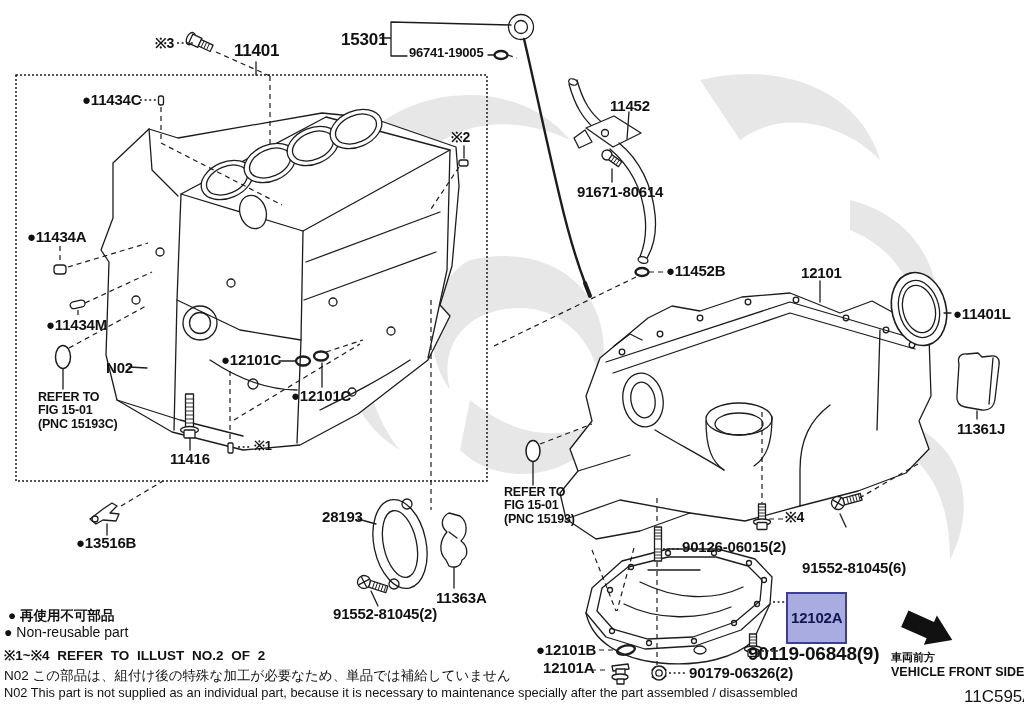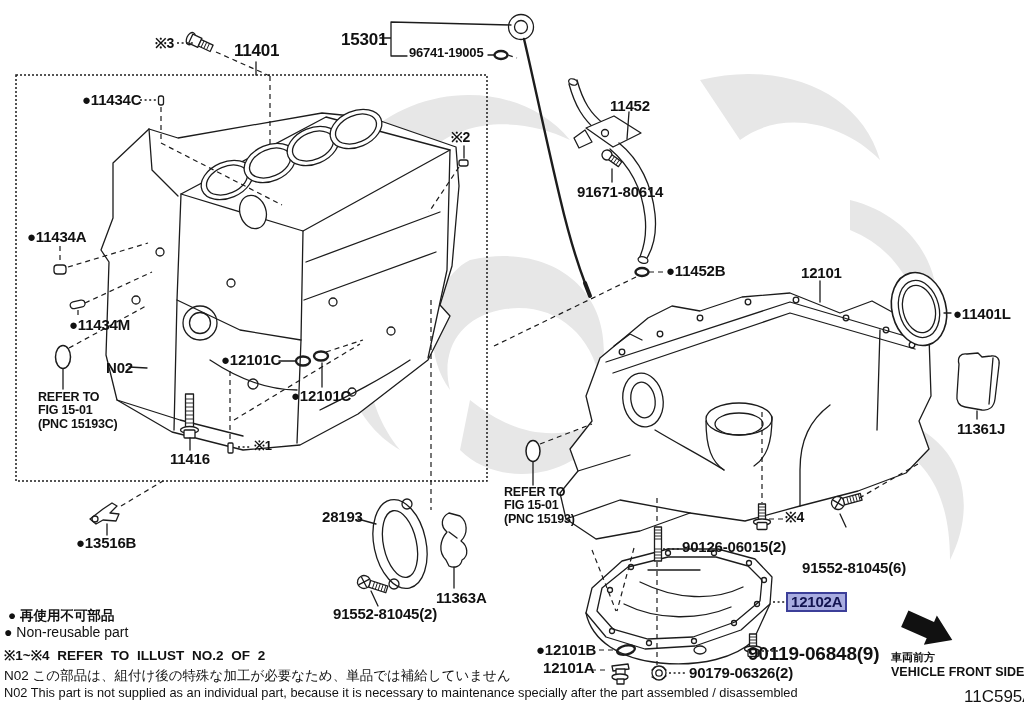--- a/index.html
+++ b/index.html
@@ -11,21 +11,21 @@
   .fw{fill:#ffffff;}
   .th{stroke:#1c1c1c;stroke-width:0.9;fill:none;}
   .or{stroke:#1c1c1c;stroke-width:2.4;fill:none;}
   .dash{stroke:#1c1c1c;stroke-width:1.2;fill:none;stroke-dasharray:5 4;}
   .dot{stroke:#1c1c1c;stroke-width:1.3;fill:none;stroke-dasharray:2 2.6;}
   .boxln{stroke:#1c1c1c;stroke-width:1.5;fill:none;stroke-dasharray:2 2;}
   .wm{fill:#e7e7e7;stroke:none;}
   
   .plabel{position:absolute;font-weight:bold;font-size:15px;line-height:1.06;
           letter-spacing:-0.2px;color:#111;white-space:nowrap;}
-  .plabel.hl{padding:0 3px;border:2px solid #3c3f99;color:#131450;}
+  .plabel.hl{padding:16px 3px;border:2px solid #3c3f99;color:#131450;}
   .legend-line{position:absolute;white-space:nowrap;color:#111;}
   .lg-jp1{left:8px;top:607px;font-size:13.5px;font-weight:bold;}
   .lg-en1{left:4px;top:624px;font-size:14px;}
   .lg-ref{left:4px;top:646px;font-size:13.5px;font-weight:bold;word-spacing:4px;}
   .lg-jp2{left:4px;top:667px;font-size:13.5px;}
   .lg-en2{left:4px;top:685px;font-size:12.8px;}
   .vf-jp{position:absolute;left:891px;top:650px;font-size:11px;font-weight:bold;white-space:nowrap;}
   .vf-en{position:absolute;left:891px;top:665px;font-size:12.5px;font-weight:bold;white-space:nowrap;}
   .fig-code{position:absolute;left:964px;top:687px;font-size:17px;white-space:nowrap;}
 </style>
@@ -311,21 +311,21 @@
       <div class="plabel" style="left: 341px; top: 31px; font-size: 17px;">15301</div>
       <div class="plabel" style="left: 409px; top: 46px; font-size: 13px;">96741-19005</div>
       <div class="plabel" style="left: 82px; top: 92px; font-size: 15px;">●11434C</div>
       <div class="plabel" style="left: 610px; top: 98px; font-size: 15px;">11452</div>
       <div class="plabel" style="left: 451px; top: 130px; font-size: 14px;">※2</div>
       <div class="plabel" style="left: 577px; top: 184px; font-size: 15px;">91671-80614</div>
       <div class="plabel" style="left: 27px; top: 229px; font-size: 15px;">●11434A</div>
       <div class="plabel" style="left: 666px; top: 263px; font-size: 15px;">●11452B</div>
       <div class="plabel" style="left: 801px; top: 265px; font-size: 15px;">12101</div>
       <div class="plabel" style="left: 953px; top: 306px; font-size: 15px;">●11401L</div>
-      <div class="plabel" style="left: 46px; top: 317px; font-size: 15px; margin-left: 23px;">●11434M</div>
+      <div class="plabel" style="left: 46px; top: 317px; font-size: 15px;">●11434M</div>
       <div class="plabel" style="left: 106px; top: 360px; font-size: 15px;">N02</div>
       <div class="plabel" style="left: 221px; top: 352px; font-size: 15px;">●12101C</div>
       <div class="plabel" style="left: 291px; top: 388px; font-size: 15px;">●12101C</div>
       <div class="plabel" style="left: 38px; top: 391px; font-size: 12.5px;">
         <div>REFER TO</div>
         <div>FIG 15-01</div>
         <div>(PNC 15193C)</div>
       </div>
       <div class="plabel" style="left: 170px; top: 451px; font-size: 15px;">11416</div>
       <div class="plabel" style="left: 254px; top: 439px; font-size: 13px;">※1</div>

